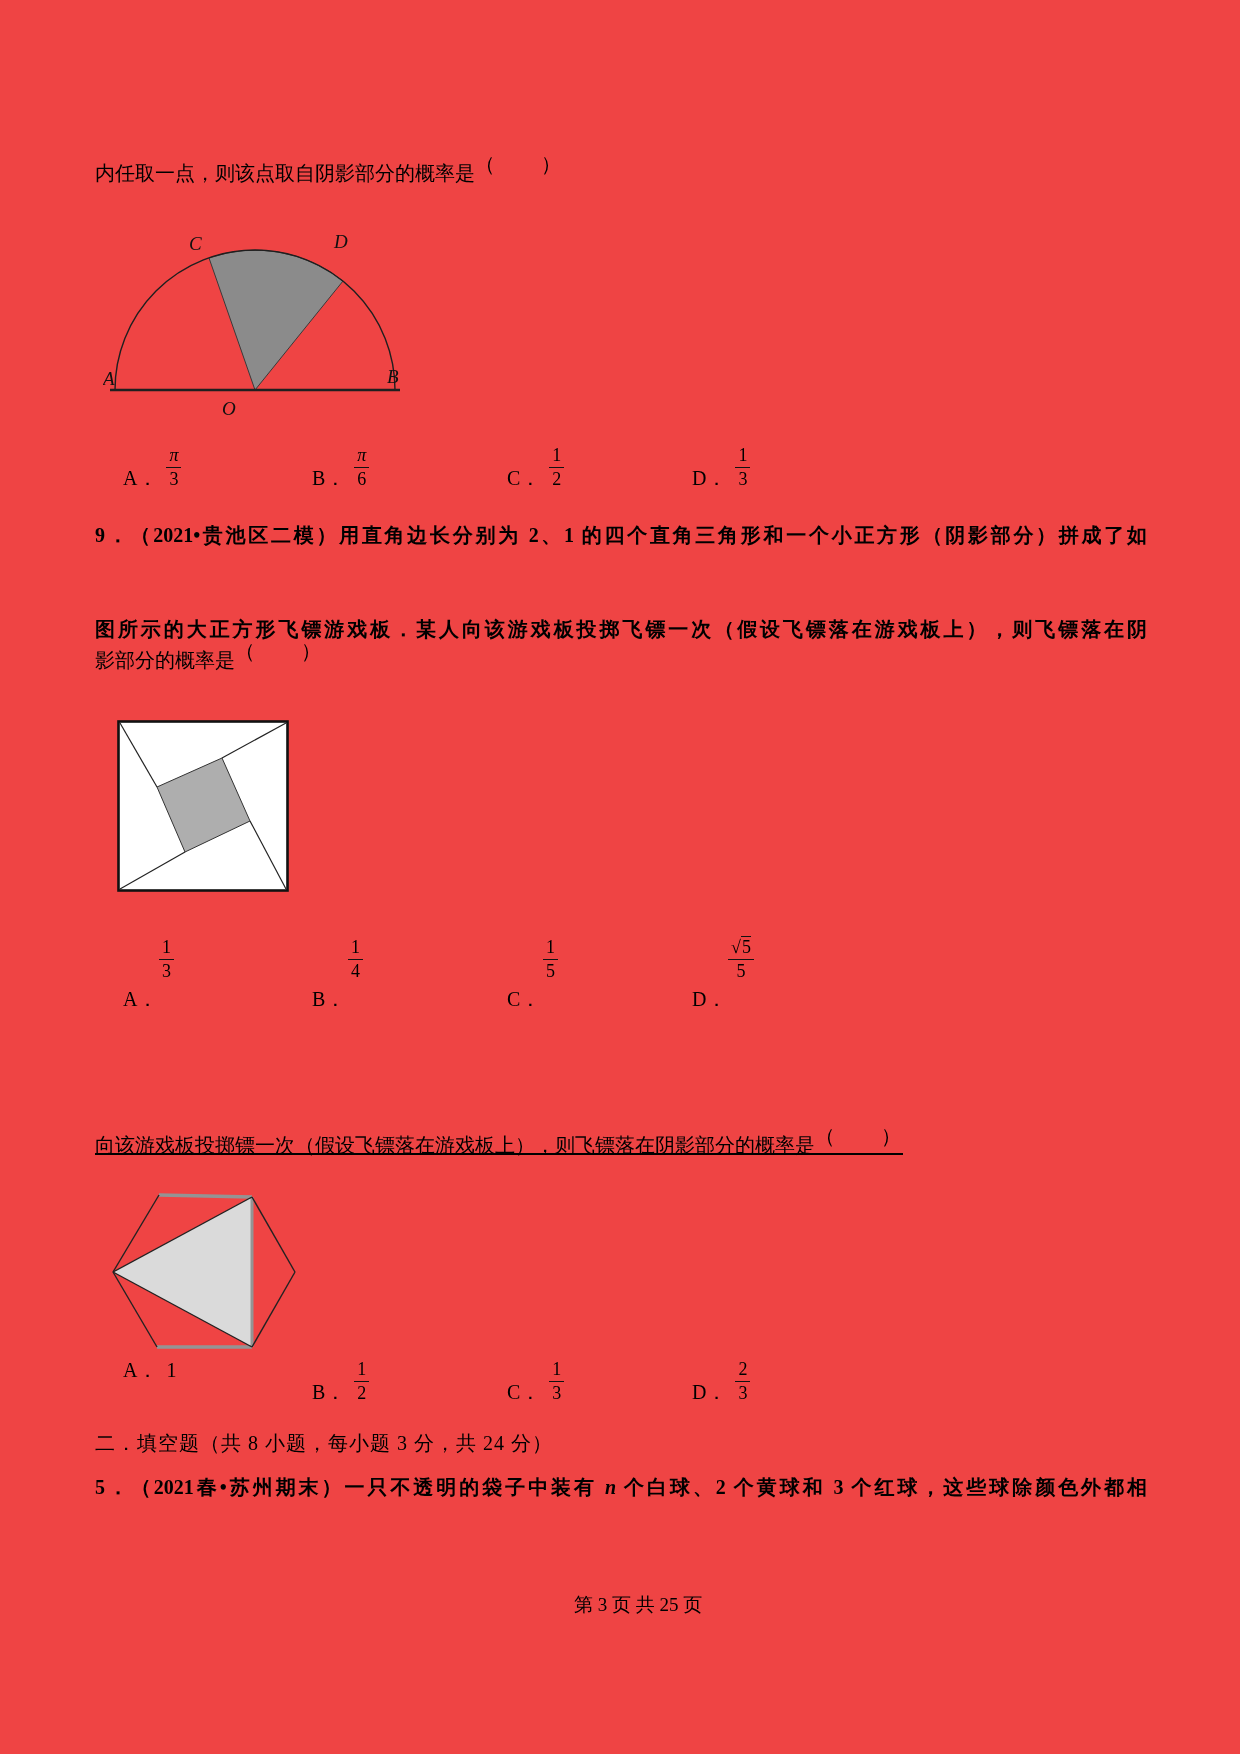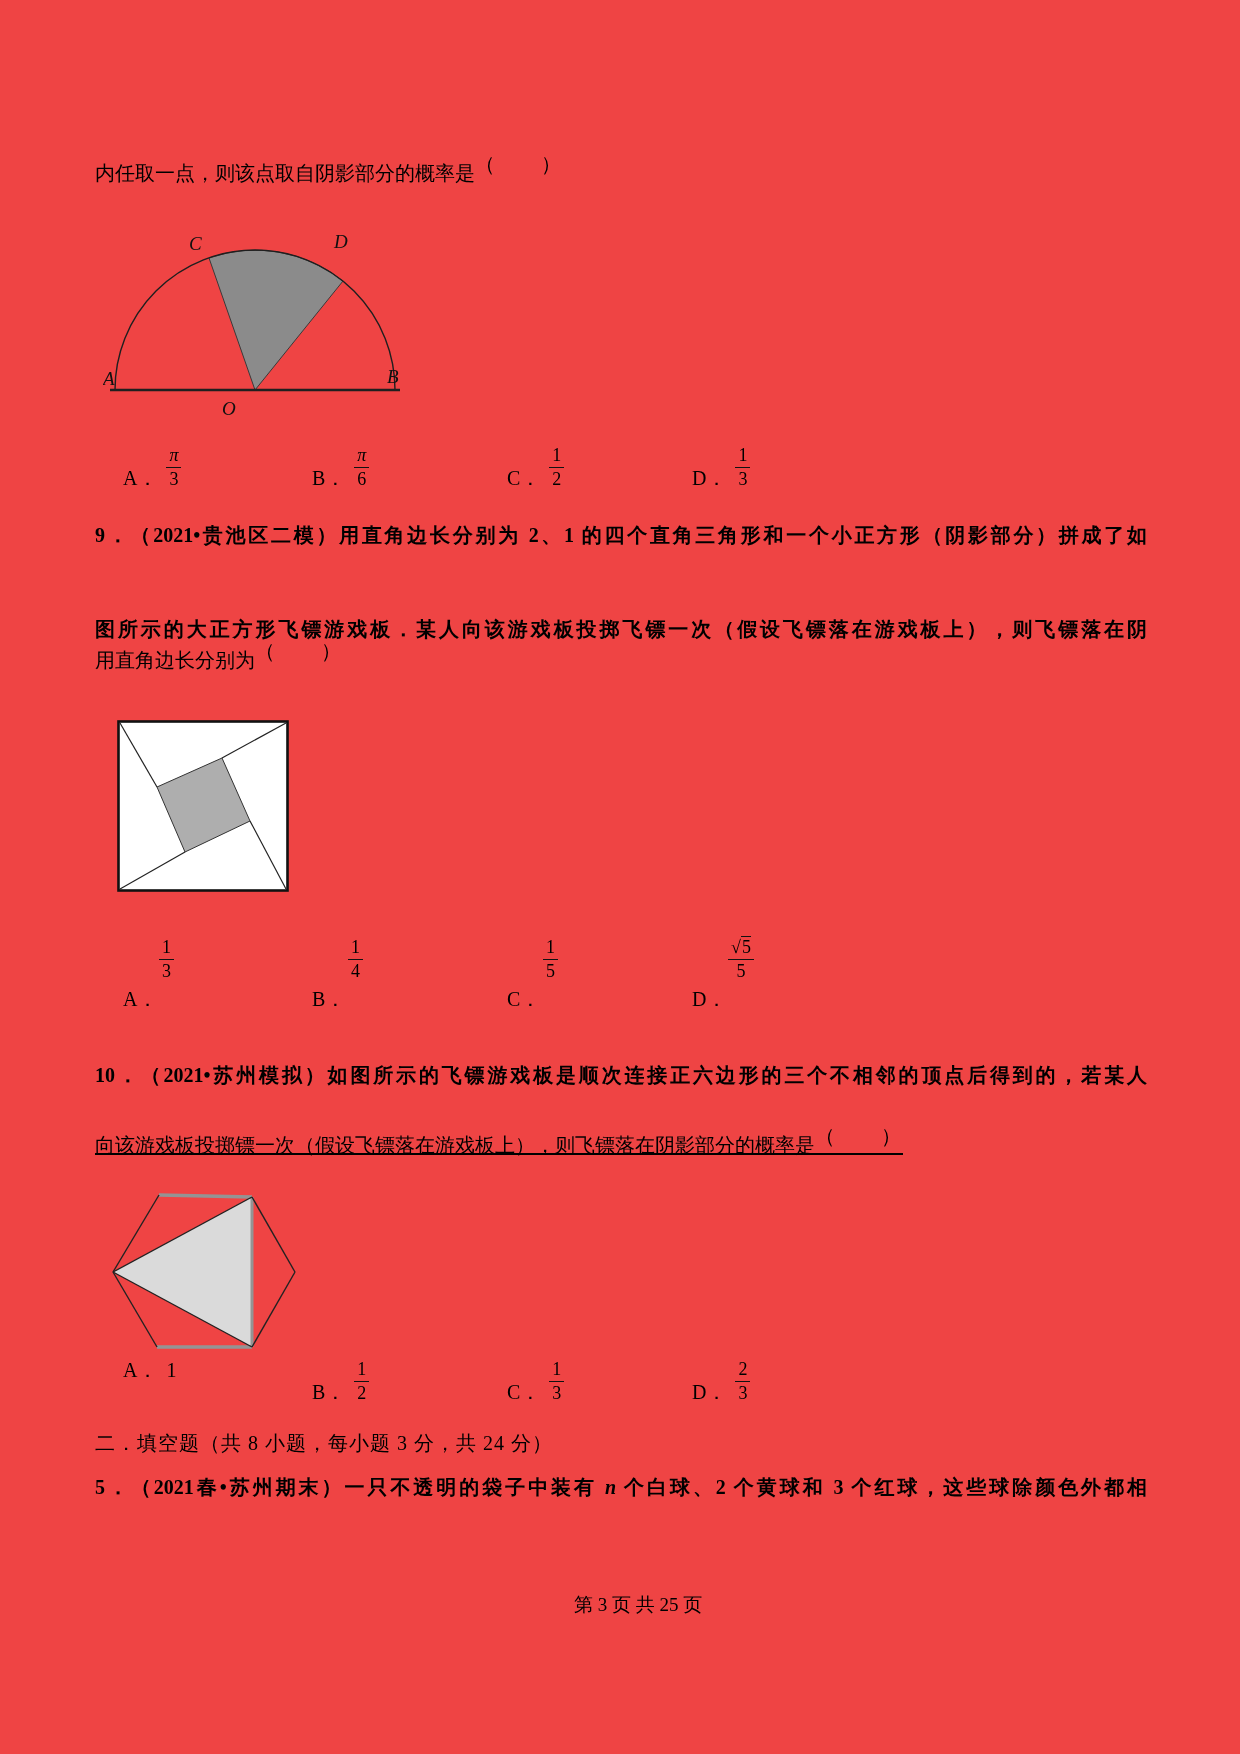--- a/index.html
+++ b/index.html
@@ -69,21 +69,21 @@
   <div class="opt" style="left:692px;top:444px;">
     <span class="letter">D．</span>
     <span class="frac">
       <span class="num">1</span>
       <span class="den">3</span>
     </span>
   </div>
 
   <div class="textline fill" style="top:520px;">9．（2021•贵池区二模）用直角边长分别为 2、1 的四个直角三角形和一个小正方形（阴影部分）拼成了如</div>
   <div class="textline fill" style="top:568px;margin-top:46px;">图所示的大正方形飞镖游戏板．某人向该游戏板投掷飞镖一次（假设飞镖落在游戏板上），则飞镖落在阴</div>
-  <div class="textline" style="top:645px;"><span>用直角边长分别为</span><span class="blank">（　　）</span></div>
+  <div class="textline" style="top:645px;"><span>影部分的概率是</span><span class="blank">（　　）</span></div>
 
   <svg class="fig" style="left:117px;top:720px;" width="172" height="172" viewBox="0 0 172 172">
     <rect x="1.5" y="1.5" width="169" height="169" fill="#ffffff" stroke="#111" stroke-width="2.6"></rect>
     <polygon points="105,38 133,101 68,132 40,67" stroke="#333" stroke-width="1" fill="#aeaeae"></polygon>
     <line x1="3" y1="3" x2="40" y2="67" stroke="#222" stroke-width="1.2"></line>
     <line x1="169" y1="3" x2="105" y2="38" stroke="#222" stroke-width="1.2"></line>
     <line x1="169" y1="169" x2="133" y2="101" stroke="#222" stroke-width="1.2"></line>
     <line x1="3" y1="169" x2="68" y2="132" stroke="#222" stroke-width="1.2"></line>
   </svg>
 
@@ -109,21 +109,20 @@
     <span class="letter">C．</span>
   </div>
   <div class="opt2" style="left:692px;top:936px;">
     <span class="frac">
       <span class="num"><span>√</span><span class="radicand">5</span></span>
       <span class="den">5</span>
     </span>
     <span class="letter">D．</span>
   </div>
 
-  <div class="textline fill" style="top:1060px;">10．（2021•苏州模拟）如图所示的飞镖游戏板是顺次连接正六边形的三个不相邻的顶点后得到的，若某人</div>
   <div class="textline" style="top:1130px;text-decoration:underline;"><span>向该游戏板投掷镖一次（假设飞镖落在游戏板上），则飞镖落在阴影部分的概率是</span><span class="blank">（　　）</span></div>
 
   <svg class="fig" style="left:110px;top:1190px;" width="190" height="162" viewBox="0 0 190 162">
     <polygon points="3,82 142,7 142,157" fill="#dadada"></polygon>
     <line x1="49" y1="5" x2="142" y2="7" stroke-width="3.4" stroke="#949494"></line>
     <line x1="47" y1="157" x2="142" y2="157" stroke-width="3.4" stroke="#949494"></line>
     <line x1="142" y1="7" x2="142" y2="157" stroke-width="3" stroke="#949494"></line>
     <line x1="142" y1="7" x2="185" y2="82" stroke="#222" stroke-width="1.4"></line>
     <line x1="185" y1="82" x2="142" y2="157" stroke="#222" stroke-width="1.4"></line>
     <line x1="47" y1="157" x2="3" y2="82" stroke="#222" stroke-width="1.4"></line>

